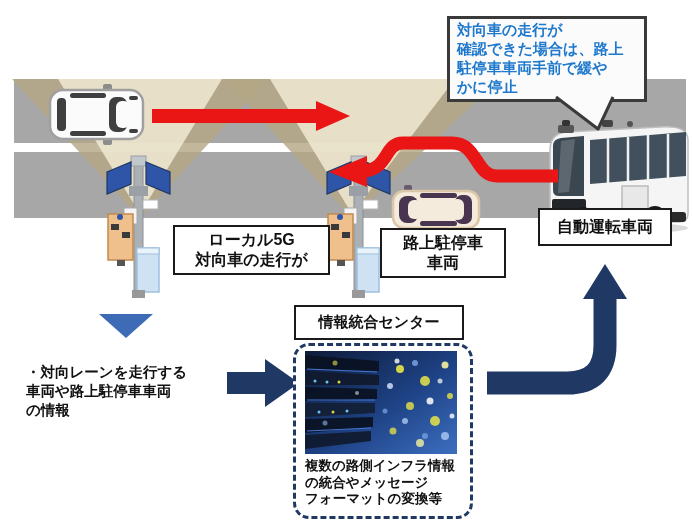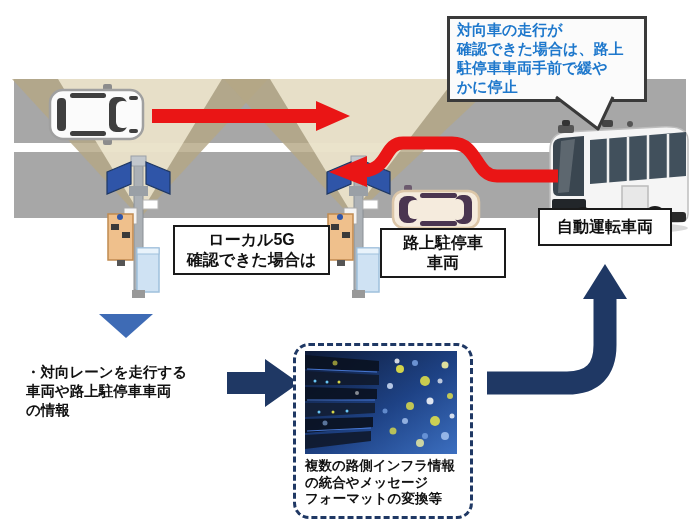--- a/index.html
+++ b/index.html
@@ -147,32 +147,35 @@
   <div id="callout" class="preline">対向車の走行が
 確認できた場合は、路上
 駐停車車両手前で緩や
 かに停止</div>
   <svg id="callout-tail" width="75" height="38" viewBox="0 0 75 38">
     <path d="M11,2 L53,34 L68,2" fill="#FBFBFB" stroke="#3A3A3A" stroke-width="3" stroke-linejoin="round"></path>
   </svg>
 
   <div class="labelbox" style="left:173px;top:225px;width:157px;height:50px;">
     <span class="txt preline">ローカル5G
-確認できた場合は</span>
+対向車の走行が</span>
   </div>
 
   <div class="labelbox" style="left:380px;top:228px;width:126px;height:50px;">
     <span class="txt preline">路上駐停車
 車両</span>
   </div>
 
   <div class="labelbox" style="left:538px;top:208px;width:134px;height:38px;">
     <span class="txt">自動運転車両</span>
   </div>
 
+  <div id="info-center-box">
+    <span>情報統合センター</span>
+  </div>
 
   <div id="dashed-box"></div>
 
   <svg id="server-pic" width="152" height="103" viewBox="0 0 152 103">
     <defs>
       <linearGradient id="srv" x1="0" y1="0" x2="1" y2="1">
         <stop offset="0" stop-color="#0E1B38"></stop>
         <stop offset="0.55" stop-color="#1E4285"></stop>
         <stop offset="1" stop-color="#3C6FC0"></stop>
       </linearGradient>

